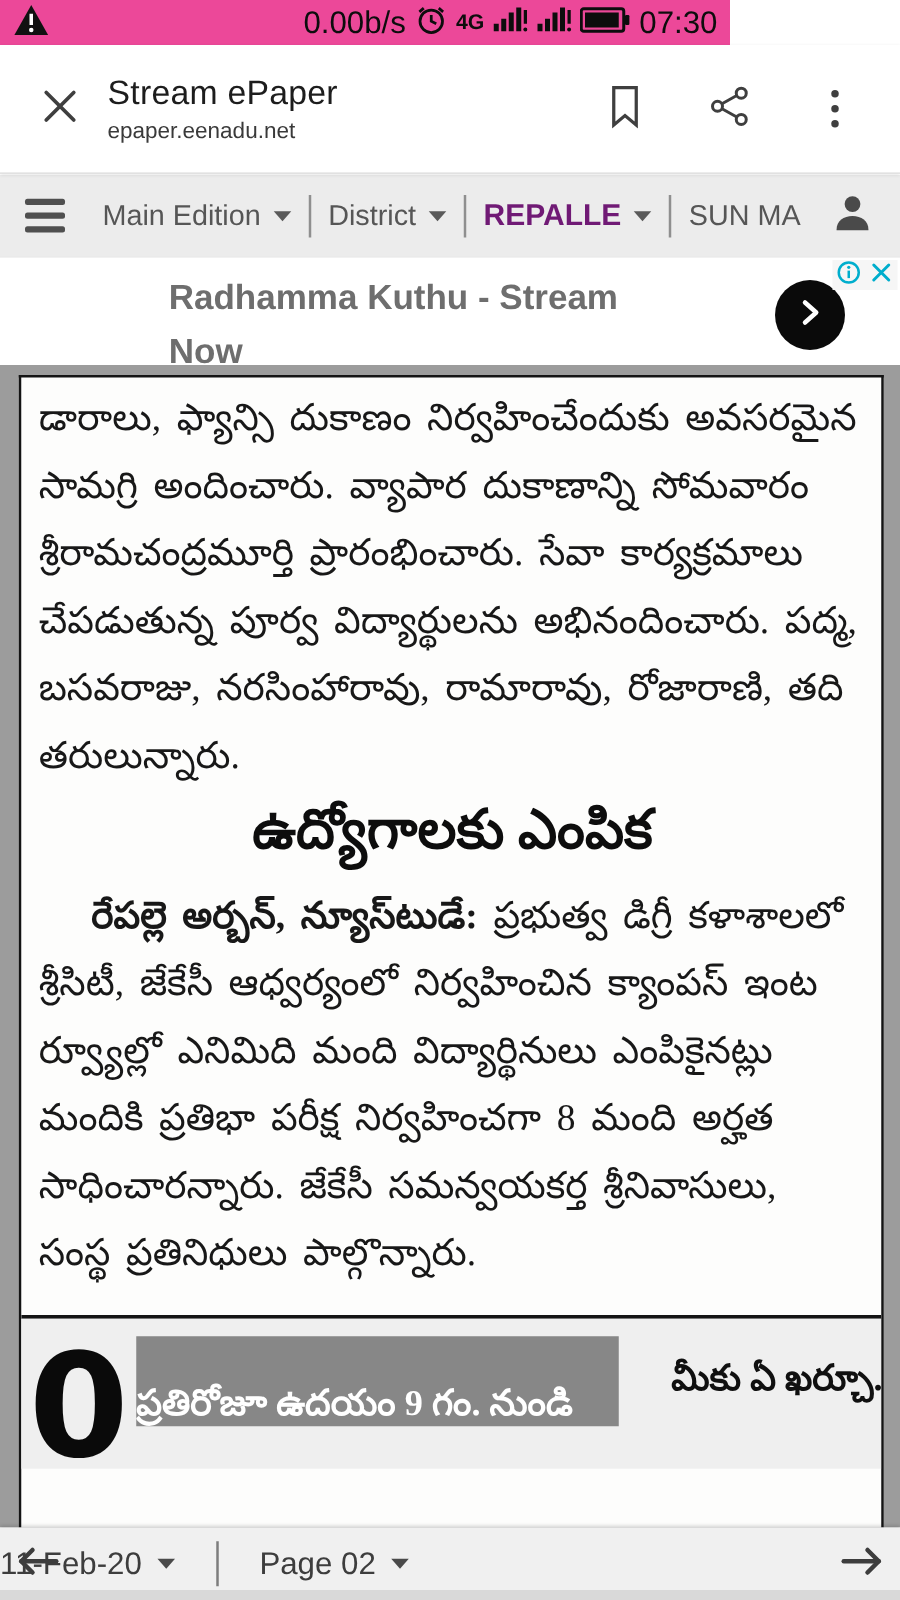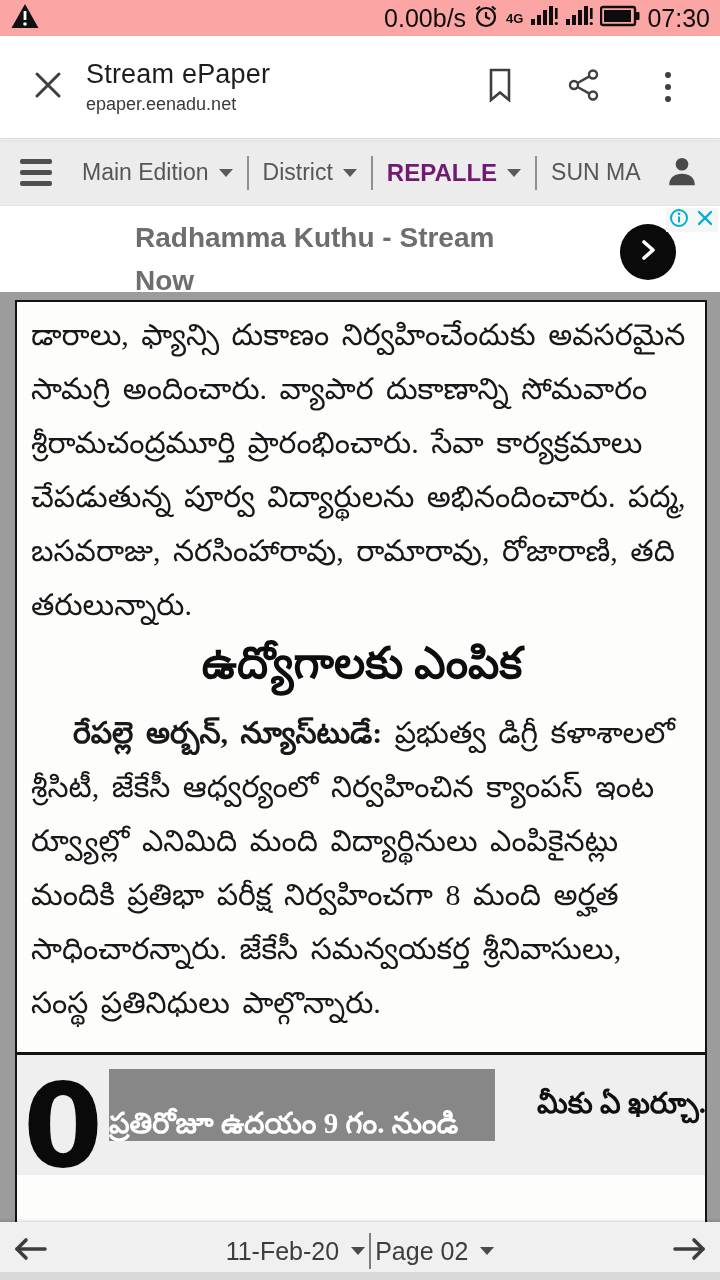--- a/index.html
+++ b/index.html
@@ -6,26 +6,26 @@
   html,body { width:720px; height:1280px; }
   body {
     font-family:"Liberation Sans", sans-serif;
     background:#ffffff;
     position:relative;
     overflow:hidden;
     color:#1f1f1f;
   }
   
   .status-bar {
-    position:absolute; top:0; left:0; width:720px; height:36px;
-    background:#fca5a5; display:flex; align-items:center; padding:0 10px;
+    position:absolute; top:0; left:0; width:584px; height:36px;
+    background:#ec4899; display:flex; align-items:center; padding:0 10px;
   }
   .status-right { margin-left:auto; display:flex; align-items:center; gap:7px; }
   .status-text { font-size:25px; color:#0d0d0d; }
-  .net-type { font-size:13px; font-weight:700; color:#0d0d0d; }
+  .net-type { font-size:17px; font-weight:700; color:#0d0d0d; }
   
   .app-header {
     position:absolute; top:36px; left:0; width:720px; height:103px;
     background:#ffffff; border-bottom:1px solid #d9d9d9;
     box-shadow:0 1px 3px rgba(0,0,0,0.10);
     display:flex; align-items:center; z-index:5;
   }
   .hdr-close { margin-left:28px; width:40px; height:40px; display:flex; align-items:center; justify-content:center; }
   .hdr-titles { margin-left:18px; }
   .hdr-title { font-size:27px; color:#1d1d1d; letter-spacing:0.2px; }
@@ -117,21 +117,21 @@
     font-size:29px; font-weight:700; color:#101010; white-space:nowrap;
   }
   
   .page-bar {
     position:absolute; top:1222px; left:0; width:720px; height:58px;
     background:#f0f0f0; box-shadow:0 -1px 3px rgba(0,0,0,0.18);
     display:flex; align-items:center; z-index:6;
   }
   .pb-center {
     position:absolute; left:0; right:0; top:0; bottom:0;
-    display:flex; align-items:center; justify-content:center; gap:4px;
+    display:flex; align-items:center; gap:33px;
   }
   .pb-item { display:flex; align-items:center; font-size:25px; color:#3d3d3d; }
   .pb-item .caret { border-top-color:#4a4a4a; margin-left:12px; }
   .pb-sep { width:2px; height:36px; background:#7d7d7d; }
   .pb-arrow { width:60px; height:58px; display:flex; align-items:center; justify-content:center; }
   .pb-arrow.left { margin-right:auto; }
   .pb-arrow.right { margin-left:auto; }
   .bottom-strip { position:absolute; top:1272px; left:0; width:720px; height:8px; background:#d9d9d9; z-index:7; }
 </style>
 </head>

